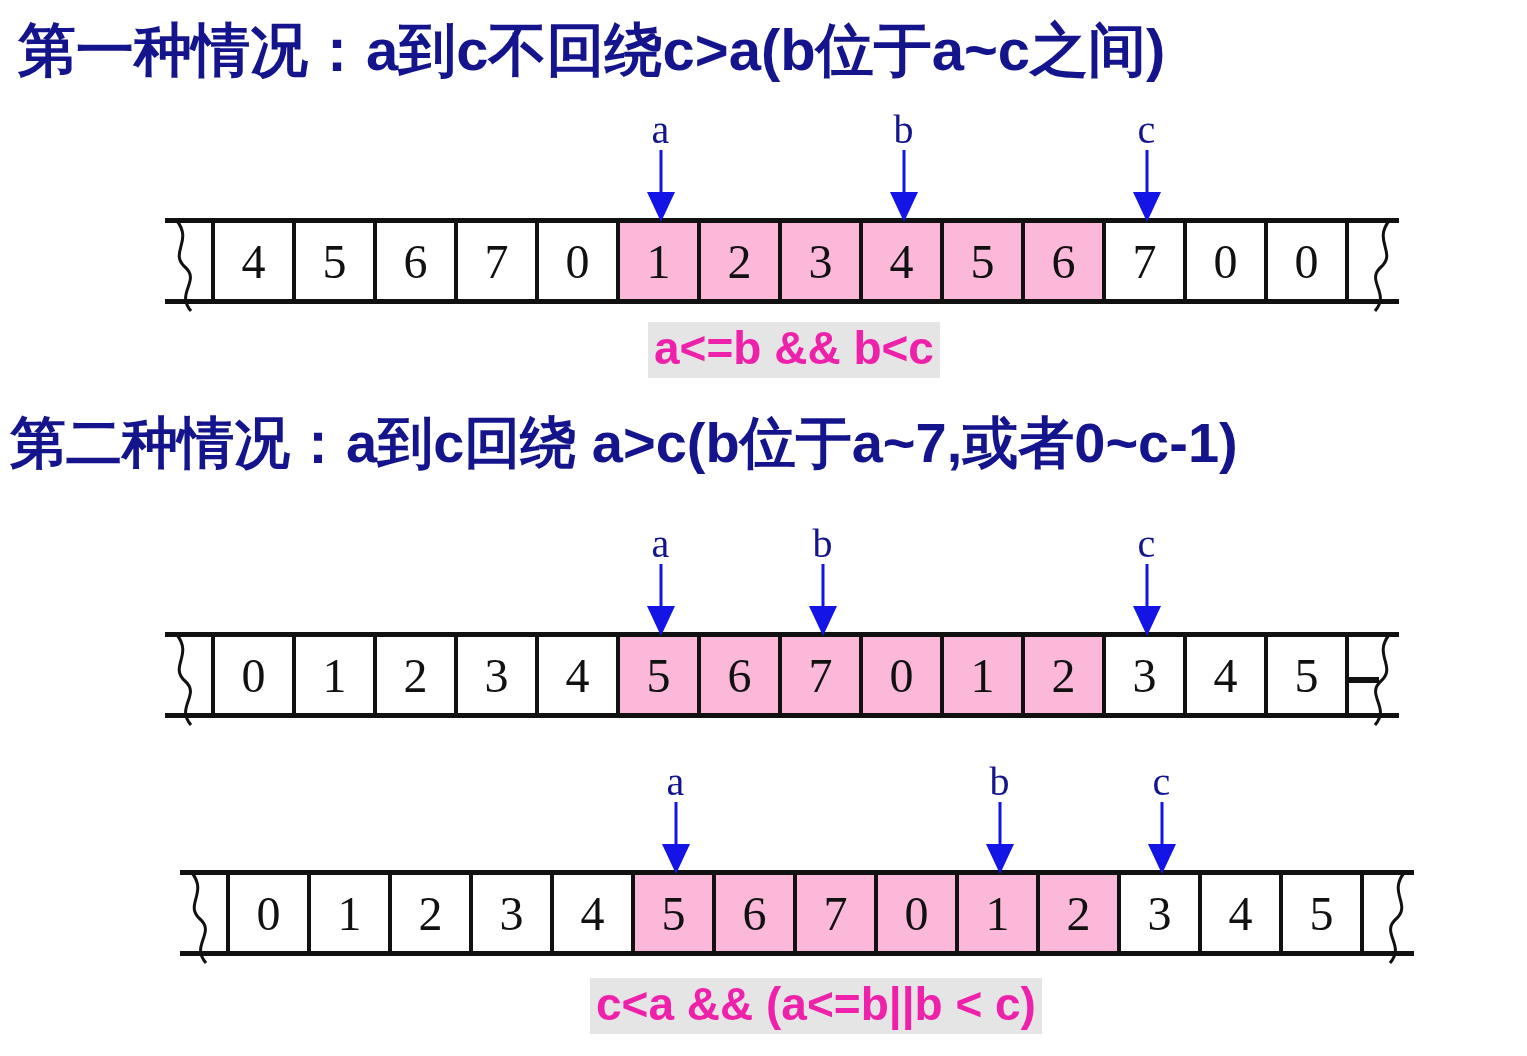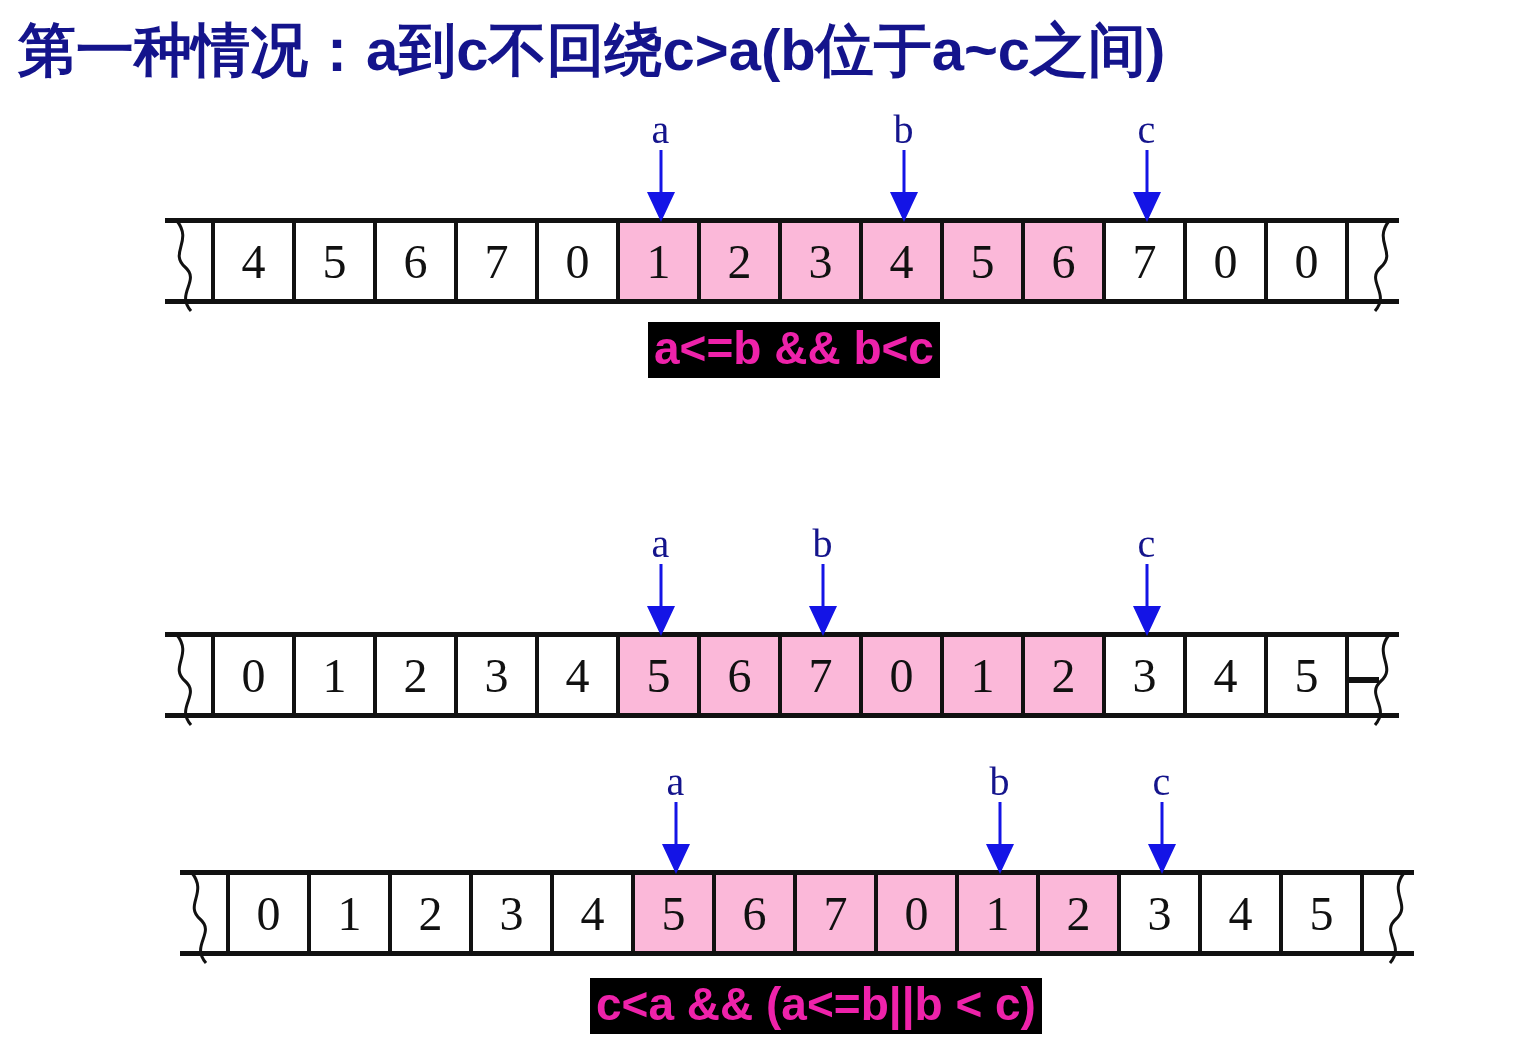--- a/index.html
+++ b/index.html
@@ -20,21 +20,21 @@
     color:#14148c;
     white-space:nowrap;
     letter-spacing:0px;
   }
   #title-1{left:18px;top:12px;font-size:58px;}
   #title-2{left:10px;top:406px;font-size:56px;}
 
   
   .formula{
     position:absolute;
-    background:#000000;
+    background:#e5e5e5;
     color:#ee22aa;
     font-family:"Liberation Sans", sans-serif;
     font-weight:bold;
     white-space:nowrap;
     line-height:1.08;
     padding:2px 6px 4px 6px;
   }
   #formula-1{left:648px;top:322px;font-size:46px;}
   #formula-2{left:590px;top:978px;font-size:46px;text-align:center;}
 
@@ -121,20 +121,21 @@
         <div class="cell edge-last">
           <span class="break-right"><svg width="60" height="98" viewBox="0 0 60 98">
               <path d="M 44 4 C 28 24, 52 36, 36 50 C 20 64, 46 76, 30 94" fill="none" stroke="#111111" stroke-width="3"></path>
             </svg></span>
         </div>
       </div>
     </div>
 
   <div class="formula" id="formula-1">a&lt;=b &amp;&amp; b&lt;c</div>
 
+  <div class="title" id="title-2">第二种情况：a到c回绕 a&gt;c(b位于a~7,或者0~c-1)</div>
 
   <div class="array-band" id="band-2" style="left: 165px; top: 632px; width: 1234px;">
       <div class="band-inner">
         <div class="cell edge">
           <span class="break-left"><svg width="60" height="98" viewBox="0 0 60 98">
               <path d="M 16 4 C 32 24, 8 36, 24 50 C 40 64, 14 76, 30 94" fill="none" stroke="#111111" stroke-width="3"></path>
             </svg></span>
         </div>
         <div class="cell">0</div>
         <div class="cell">1</div>

